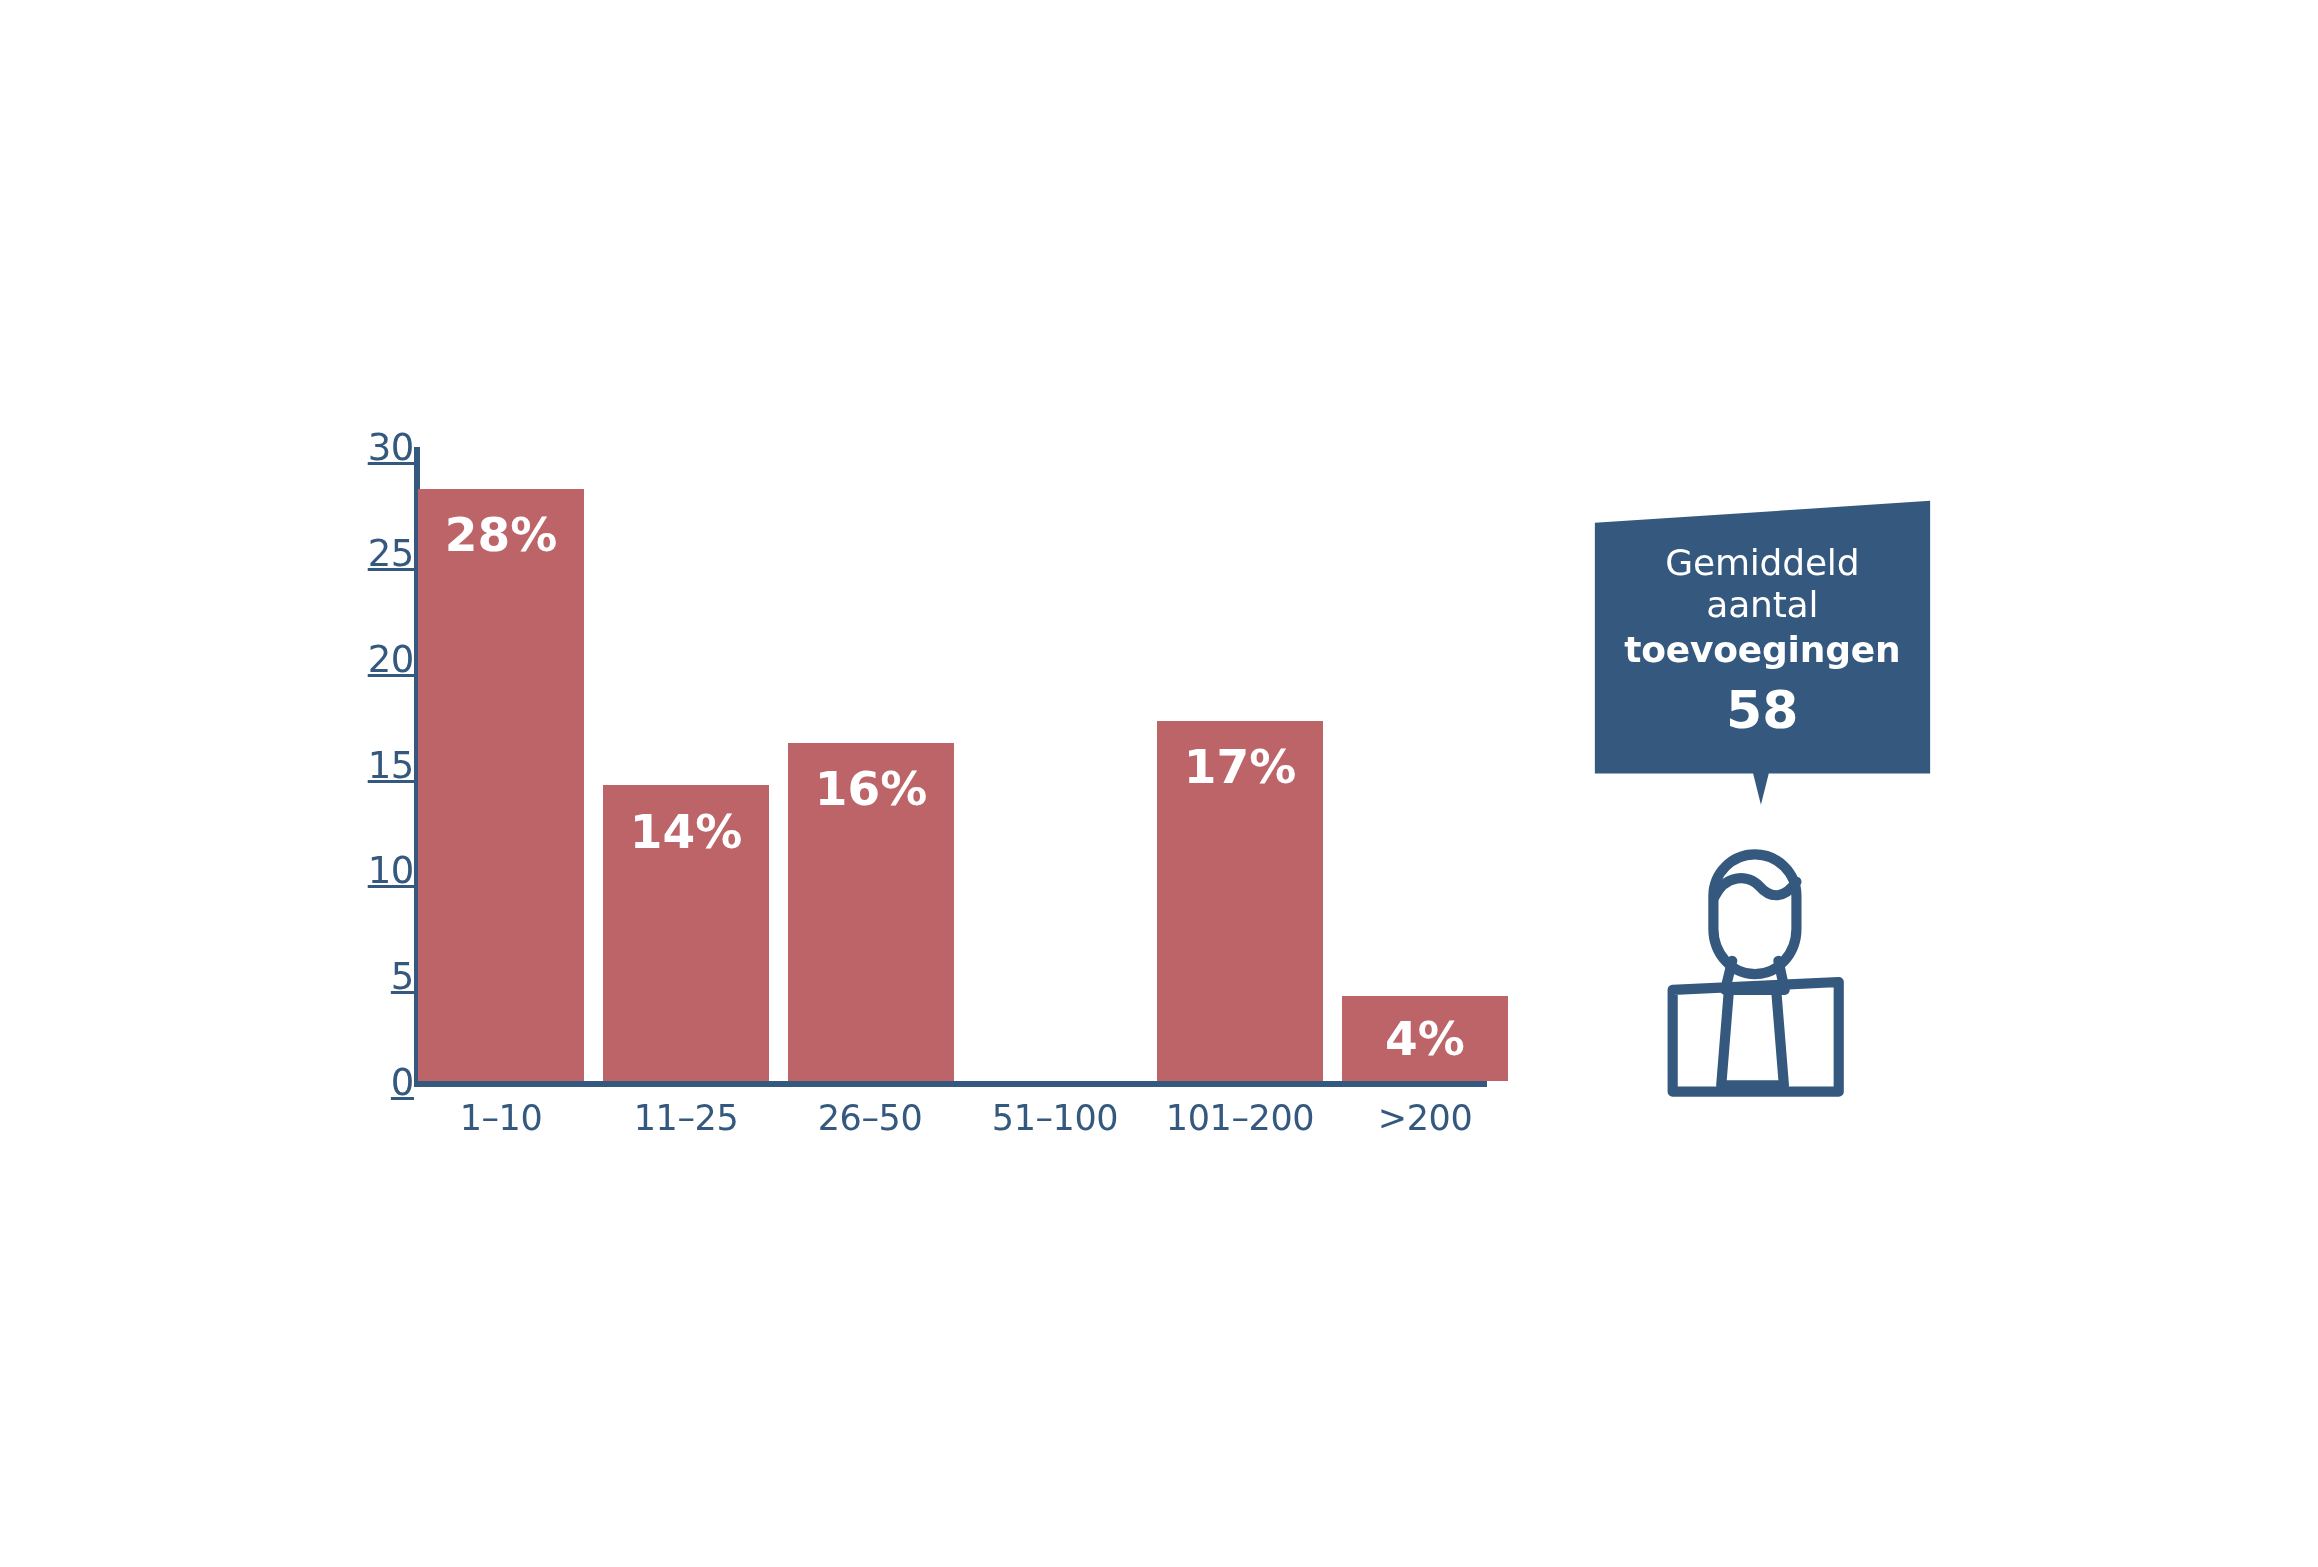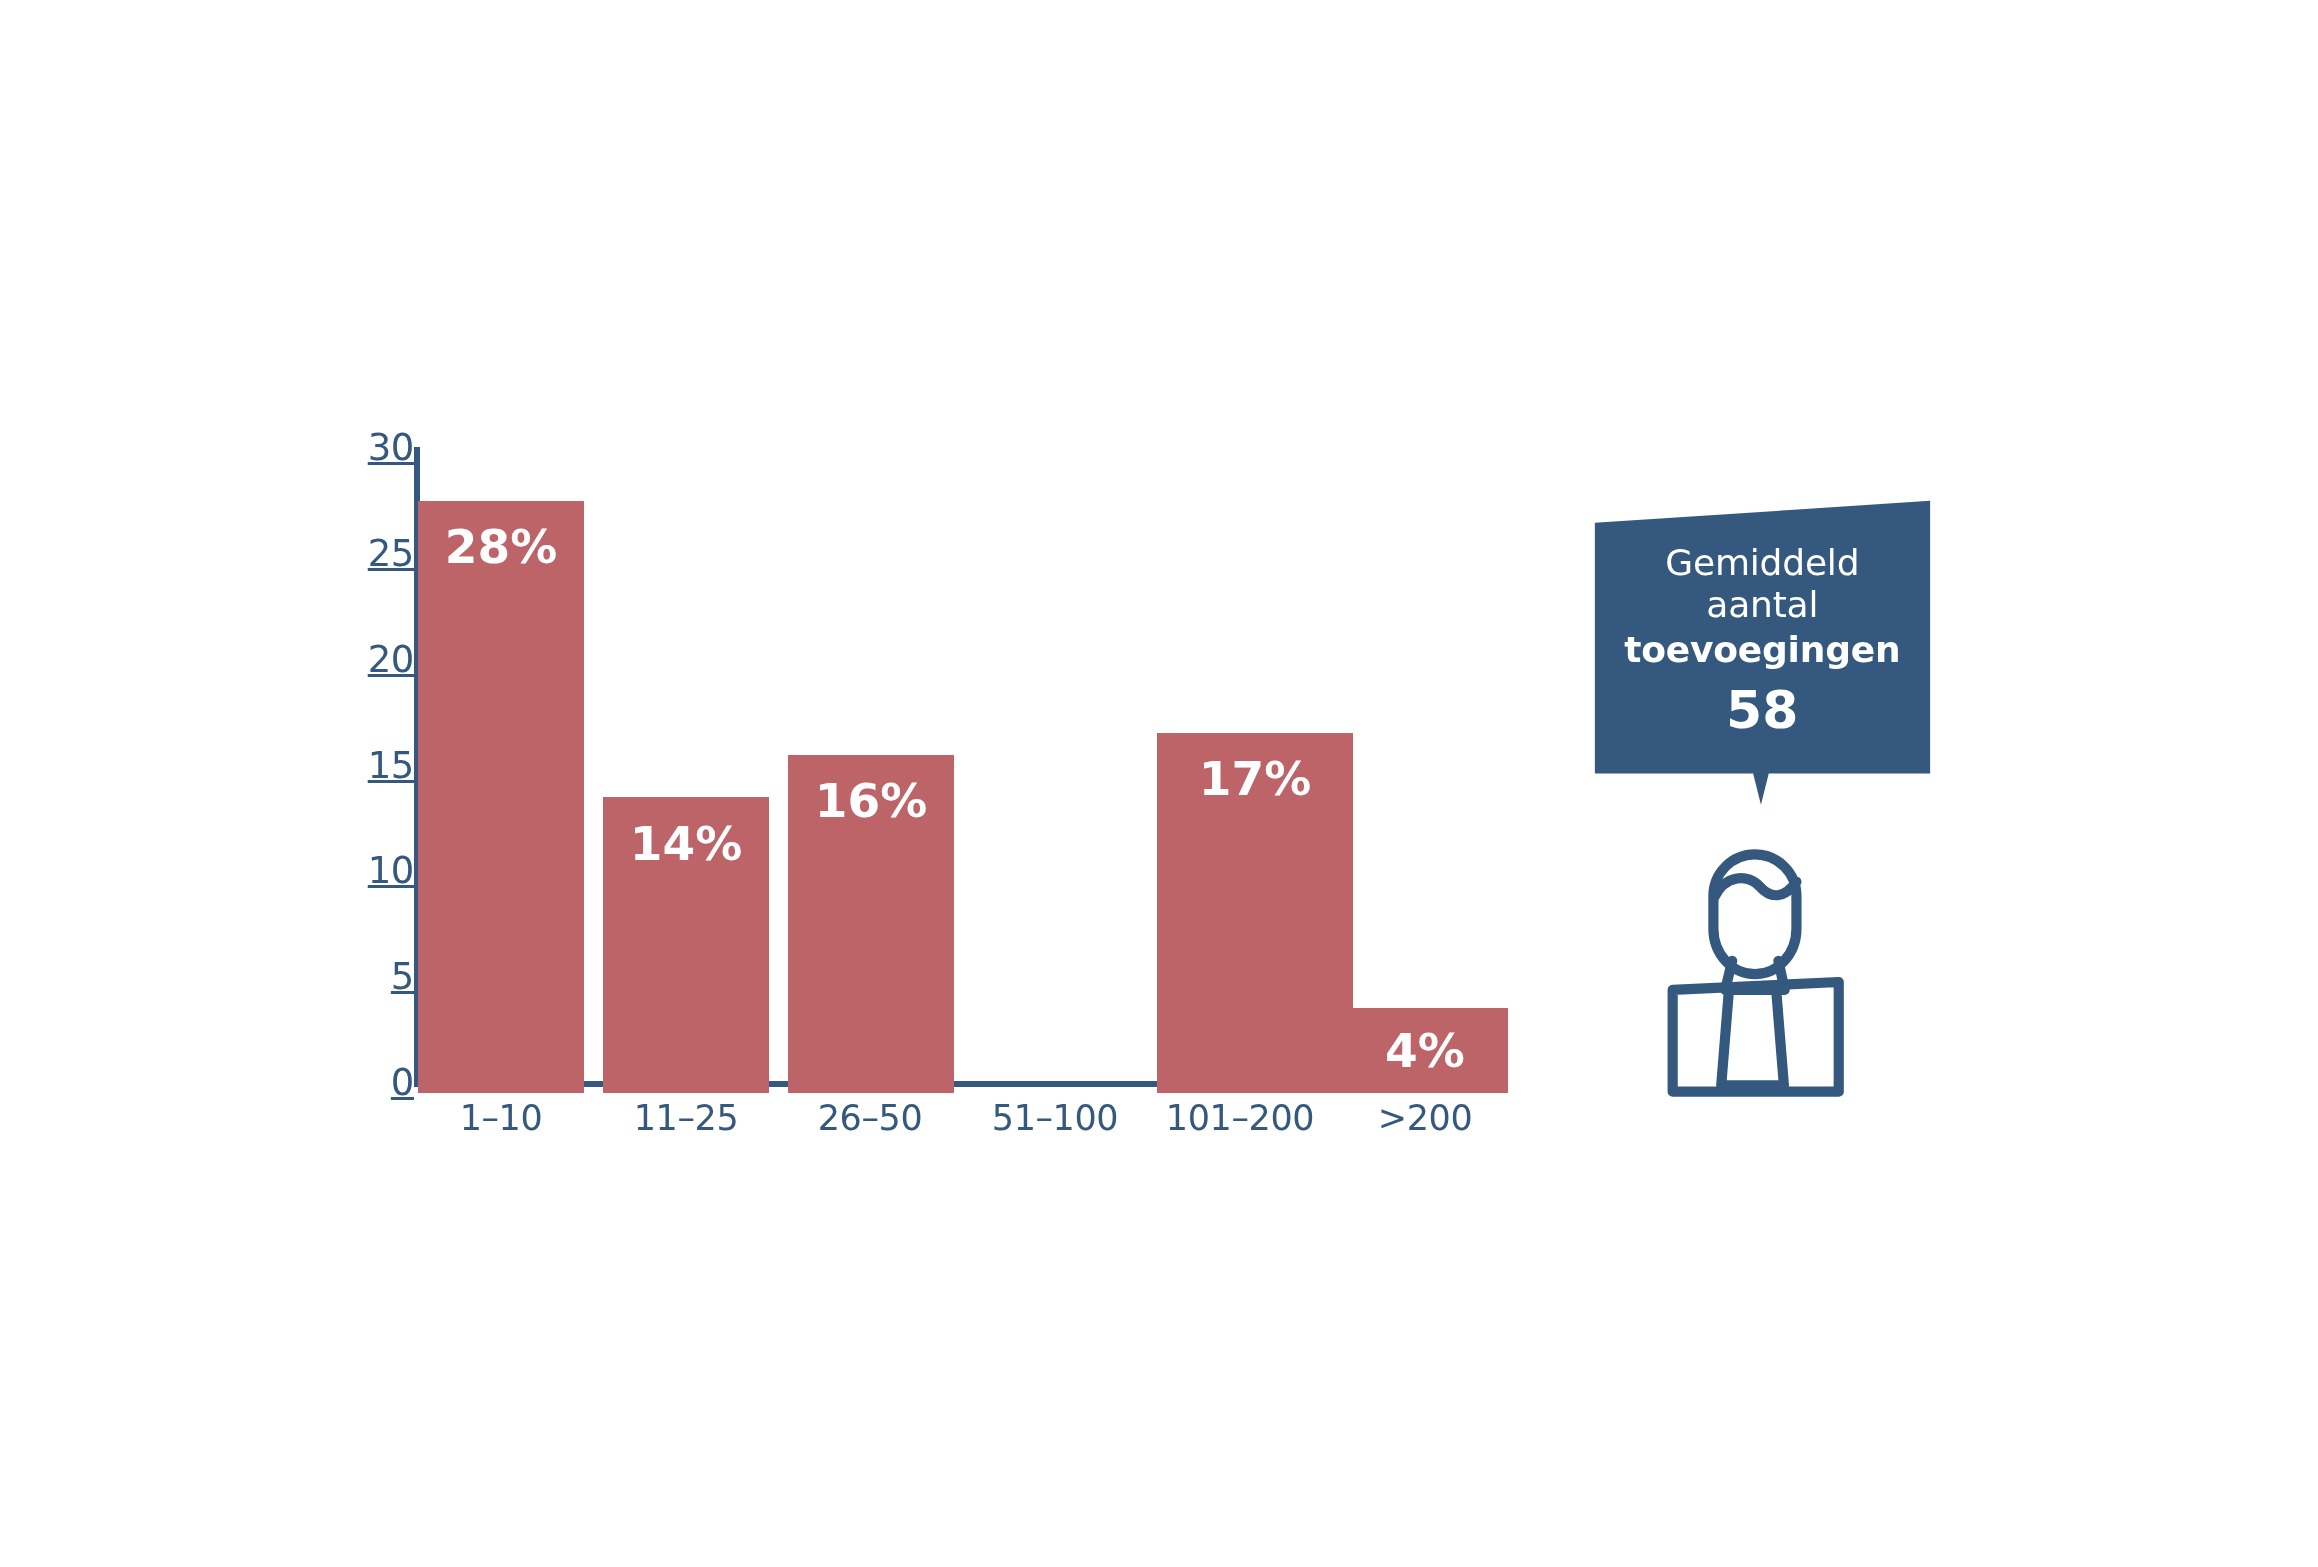--- a/index.html
+++ b/index.html
@@ -57,21 +57,21 @@
     left: 77px;
     top: 658px;
     width: 1073px;
     height: 5.5px;
     background: #35597E;
   }
 
   #bars {
     position: absolute;
     left: 81px;
-    top: 12px;
+    top: 0px;
     width: 1073px;
     height: 660px;
   }
 
   .bar {
     position: absolute;
     bottom: 2.3px;
     background: #BD6469;
     box-sizing: border-box;
   }
@@ -173,21 +173,21 @@
 
       <div class="bar" style="left:185px; width:166px; height:296px;">
         <div class="bar-value" style="top:23.5px;">14%</div>
       </div>
 
       <div class="bar" style="left:370px; width:166px; height:338px;">
         <div class="bar-value" style="top:22px;">16%</div>
       </div>
 
 
-      <div class="bar" style="left:739px; width:196px; height:360px;">
+      <div class="bar" style="left:739px; width:166px; height:360px;">
         <div class="bar-value" style="top:22px;">17%</div>
       </div>
 
       <div class="bar" style="left:924px; width:166px; height:85px;">
         <div class="bar-value" style="top:19px;">4%</div>
       </div>
 
     </div>
 
     <div class="x-tick-label" style="left:70px; width:188px;">1–10</div>

